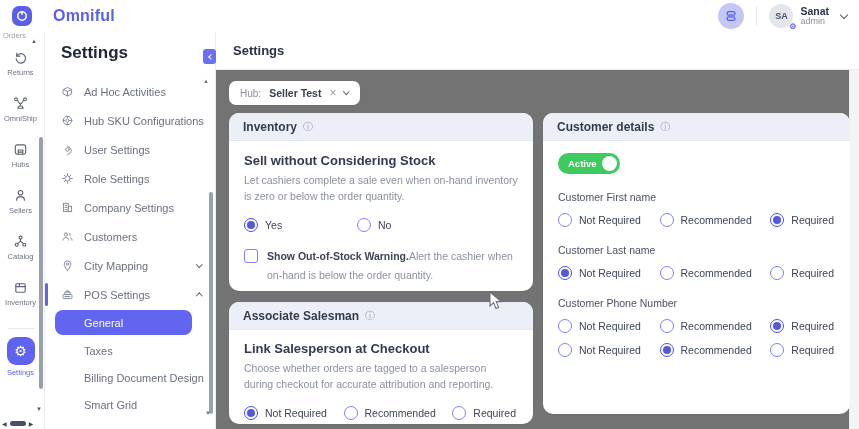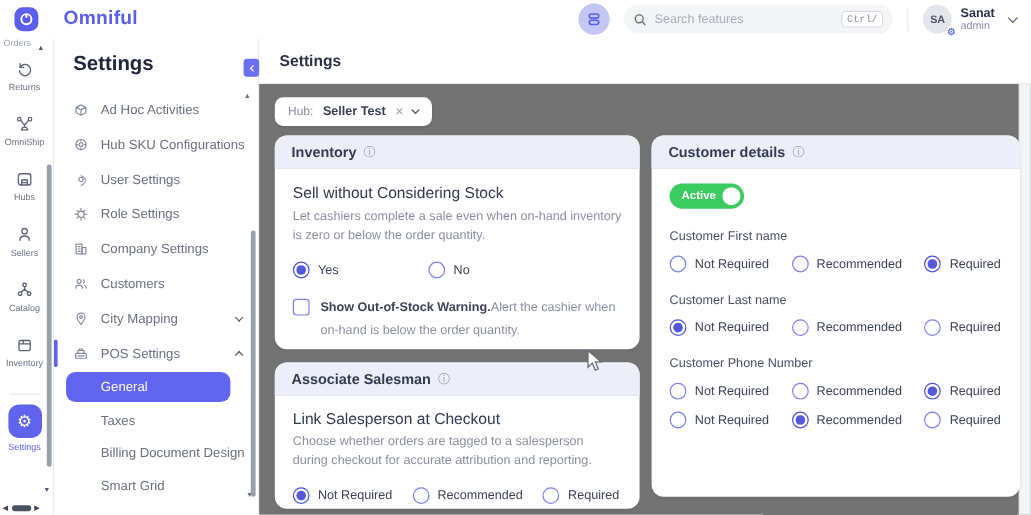--- a/index.html
+++ b/index.html
@@ -69,21 +69,21 @@
   .gutter{position:absolute;top:0;right:0;bottom:0;width:10px;background:#f3f4f6;border-left:1px solid #e9eaee;}
   .hub-chip{position:absolute;top:11px;left:13px;height:24px;background:#fff;border-radius:7px;display:flex;align-items:center;gap:8px;padding:0 11px;box-shadow:0 1px 2px rgba(20,20,40,.07);cursor:pointer;}
   .hub-chip .hlabel{font-size:10px;color:#8a8fa0;}
   .hub-chip .hvalue{font-size:10.5px;color:#3a4054;font-weight:700;}
   .hub-chip .hclose{font-size:12px;color:#9aa0ae;cursor:pointer;line-height:1;}
 
   .card{position:absolute;background:#fff;border-radius:10px;box-shadow:0 1px 2px rgba(25,28,50,.06);}
   .card-head{height:28px;background:#edeff8;border-radius:10px 10px 0 0;display:flex;align-items:center;gap:6px;padding:0 14px;font-size:12px;font-weight:700;color:#333a50;border-bottom:1px solid #e4e6f2;}
   .info{font-size:10px;color:#9aa0b0;font-weight:400;}
   .card-body{padding:12px 15px;}
-  .sec-title{font-size:13px;font-weight:400;color:#333a50;}
+  .sec-title{font-size:13px;font-weight:700;color:#333a50;}
   .sec-desc{font-size:10.5px;color:#8b90a1;line-height:1.5;margin-top:5px;}
   .opt{display:flex;align-items:center;gap:7px;font-size:10.5px;color:#3d4458;cursor:pointer;}
   .radio{width:14px;height:14px;border:1.5px solid #7d82f0;border-radius:50%;position:relative;flex:none;background:#fff;}
   .radio.checked{border-color:#4d52d8;}
   .radio.checked::after{content:"";position:absolute;left:2px;top:2px;right:2px;bottom:2px;border-radius:50%;background:#5458db;}
   .inv-radios{display:flex;margin-top:13px;}
   .inv-radios .opt:first-child{width:113px;}
   .checkbox-row{display:flex;gap:9px;margin-top:15px;align-items:flex-start;cursor:pointer;}
   .checkbox{width:14px;height:14px;border:1.5px solid #7d82f0;border-radius:3px;flex:none;margin-top:2px;background:#fff;}
   .cb-text{font-size:10.5px;color:#8b90a1;line-height:1.9;}
@@ -120,28 +120,20 @@
       </span>
       <span class="logo-text">Omniful</span>
     </div>
     <div class="topbar-right">
       <div class="hub-btn">
         <svg width="14" height="14" viewBox="0 0 16 16" fill="none" stroke="#5a5eea" stroke-width="1.5">
             <rect x="3.5" y="3" width="9" height="4" rx="2"></rect>
             <rect x="3.5" y="9" width="9" height="4" rx="2"></rect>
           </svg>
       </div>
-      <div class="searchbox">
-        <svg width="11" height="11" viewBox="0 0 14 14" fill="none" stroke="#6b7181" stroke-width="1.5">
-            <circle cx="6" cy="6" r="4.2"></circle>
-            <path d="M9.2 9.2 L12.5 12.5"></path>
-          </svg>
-        <span class="search-placeholder">Search features</span>
-        <span class="kbd">Ctrl/</span>
-      </div>
       <div class="vdiv"></div>
       <div class="userchip">
         <span class="avatar">
           <span>SA</span>
           <span class="avatar-badge">⚙</span>
         </span>
         <span>
           <div class="user-name">Sanat</div>
           <div class="user-role">admin</div>
         </span>

